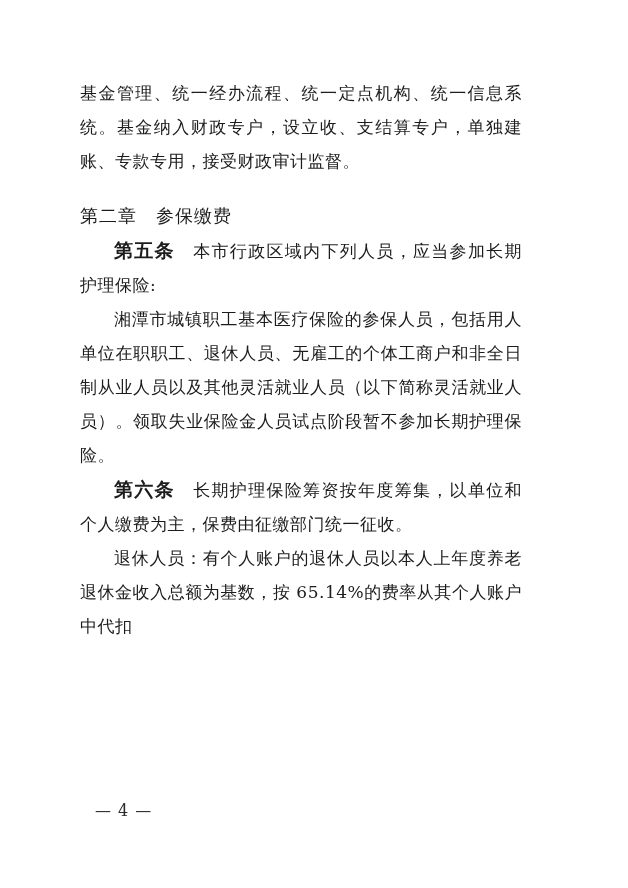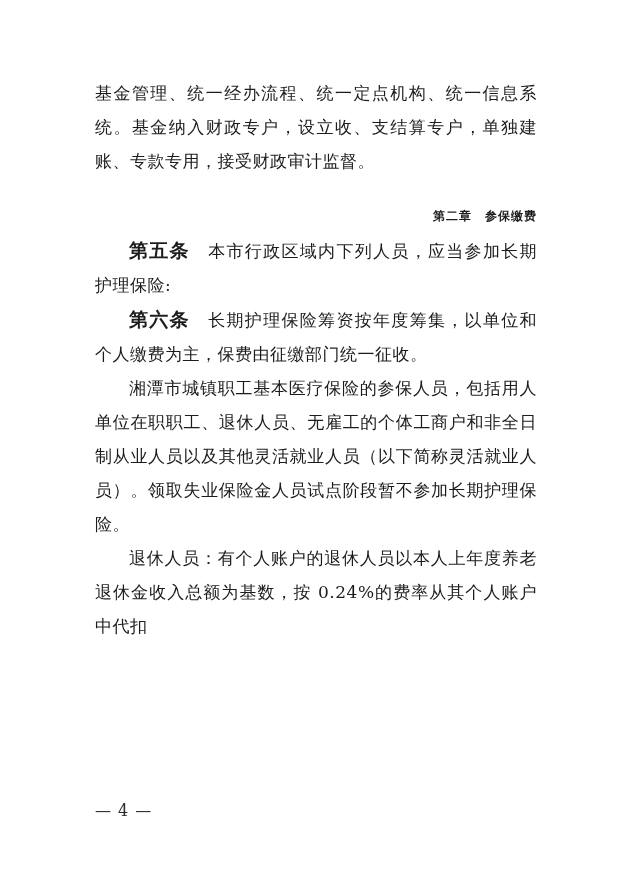--- a/index.html
+++ b/index.html
@@ -12,43 +12,43 @@
   .page {
     position: relative;
     width: 628px;
     height: 888px;
     background: #ffffff;
     color: #1c1c1c;
     overflow: hidden;
   }
   .content {
     position: absolute;
-    left: 95px;
+    left: 80px;
     top: 76px;
     width: 442px;
   }
   .para {
     font-size: 17px;
     line-height: 34px;
     text-align: justify;
     letter-spacing: 0.5px;
     word-break: break-all;
   }
   .para.indent { text-indent: 34px; }
   .lead {
     font-weight: 700;
     font-family: "DejaVu Sans", "Liberation Sans", sans-serif;
     font-size: 19px;
   }
   .chapter-heading {
     display: block;
-    text-align: right;
-    font-weight: 700;
+    text-align: left;
+    font-weight: 400;
     font-family: "DejaVu Sans", "Liberation Sans", sans-serif;
-    font-size: 12px;
+    font-size: 18px;
     line-height: 34px;
     margin-top: 21px;
     letter-spacing: 1px;
   }
   .page-footer {
     position: absolute;
     left: 95px;
     top: 801px;
     font-size: 16px;
     letter-spacing: 1px;
@@ -60,23 +60,23 @@
 
 <div class="page">
   <div class="content">
 
     <p class="para">基金管理、统一经办流程、统一定点机构、统一信息系统。基金纳入财政专户，设立收、支结算专户，单独建账、专款专用，接受财政审计监督。</p>
 
     <h2 class="chapter-heading">第二章　参保缴费</h2>
 
     <p class="para indent"><span class="lead">第五条</span><span>　本市行政区域内下列人员，应当参加长期护理保险:</span></p>
 
+    <p class="para indent">湘潭市城镇职工基本医疗保险的参保人员，包括用人单位在职职工、退休人员、无雇工的个体工商户和非全日制从业人员以及其他灵活就业人员（以下简称灵活就业人员）。领取失业保险金人员试点阶段暂不参加长期护理保险。</p>
+
     <p class="para indent"><span class="lead">第六条</span><span>　长期护理保险筹资按年度筹集，以单位和个人缴费为主，保费由征缴部门统一征收。</span></p>
 
-    <p class="para indent">湘潭市城镇职工基本医疗保险的参保人员，包括用人单位在职职工、退休人员、无雇工的个体工商户和非全日制从业人员以及其他灵活就业人员（以下简称灵活就业人员）。领取失业保险金人员试点阶段暂不参加长期护理保险。</p>
 
-
-    <p class="para indent">退休人员：有个人账户的退休人员以本人上年度养老退休金收入总额为基数，按 0.24%的费率从其个人账户中代扣</p>
+    <p class="para indent">退休人员：有个人账户的退休人员以本人上年度养老退休金收入总额为基数，按 65.14%的费率从其个人账户中代扣</p>
 
   </div>
 
   <div class="page-footer">— 4 —</div>
 </div>
 
 </body></html>

